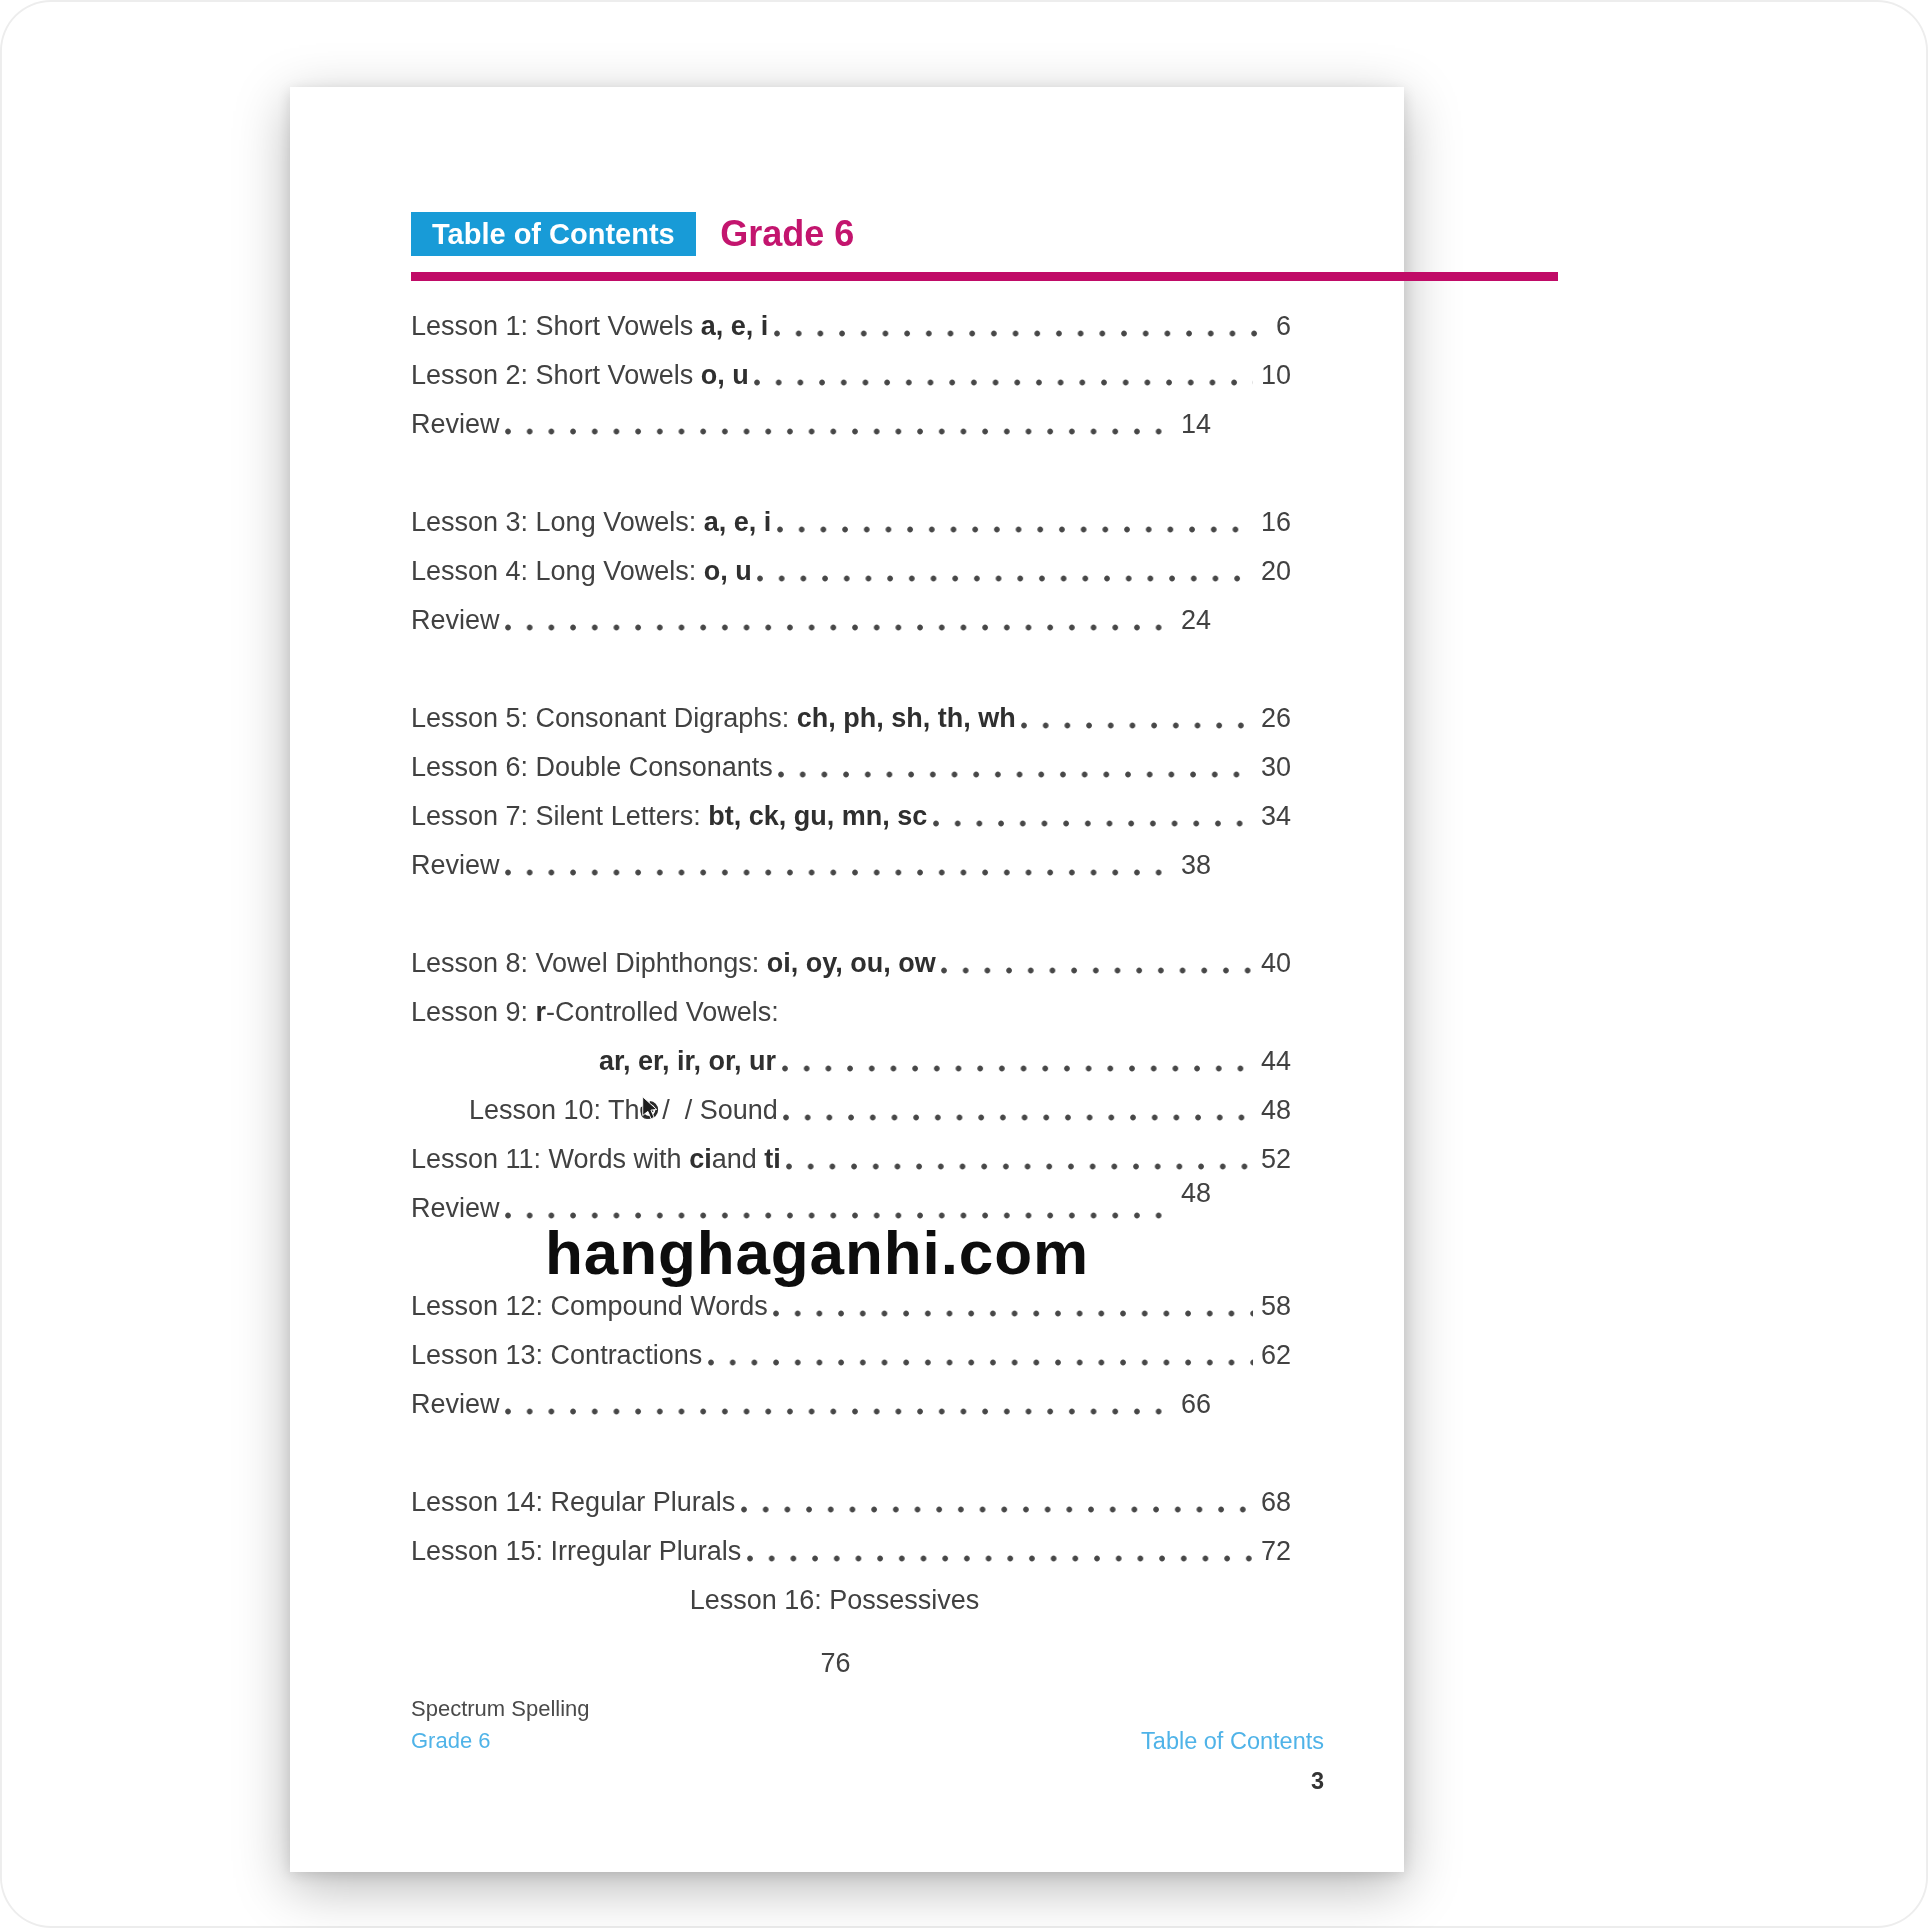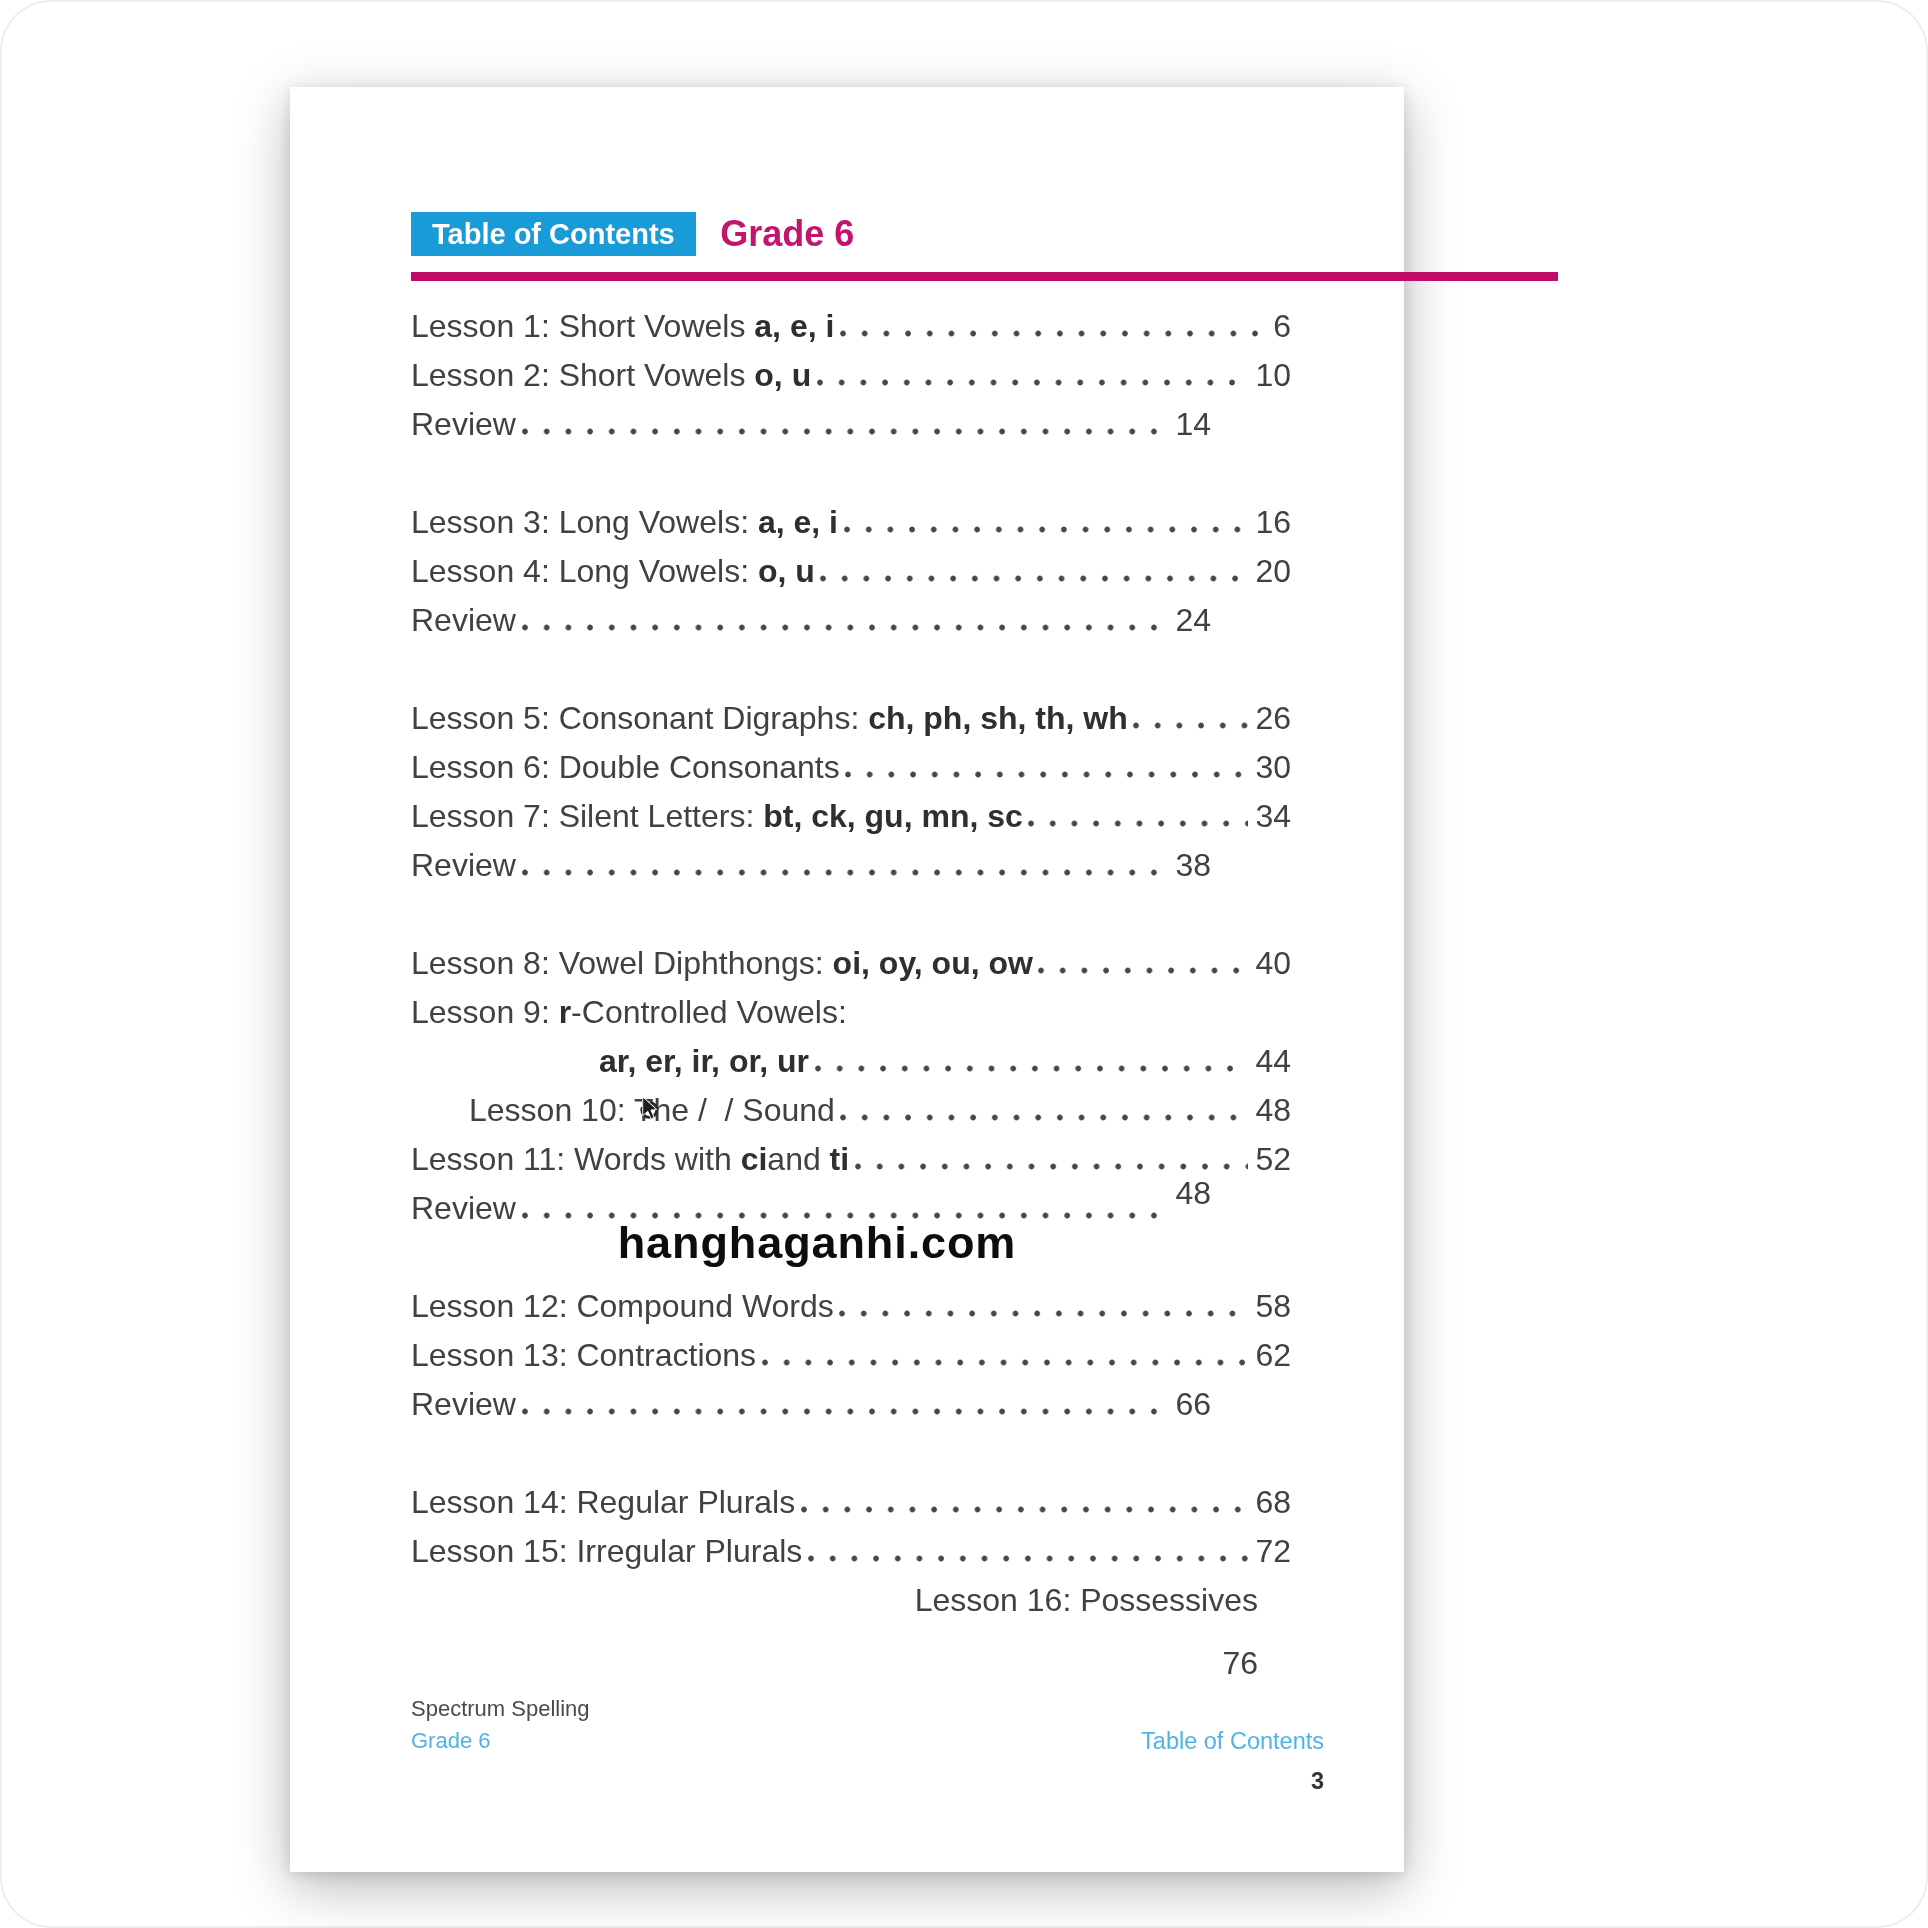--- a/index.html
+++ b/index.html
@@ -9,34 +9,34 @@
     box-shadow:0 15px 52px rgba(0,0,0,0.28), 0 2.8px 13px rgba(0,0,0,0.12);}
   
   .header-row{position:absolute;left:121px;top:125px;display:flex;align-items:center;height:44px;}
   .badge{background:var(--badge-bg,#189BD7);color:#fff;font-weight:bold;font-size:29px;
     height:44px;line-height:44px;padding:0 21px;white-space:pre;}
   .grade{color:var(--accent-pink,#C3156E);font-size:36px;font-weight:bold;margin-left:24.5px;white-space:pre;}
   .rule{position:absolute;left:121px;top:185px;width:1147px;height:9.4px;background:var(--rule,#C00B67);}
   
   .toc{position:absolute;left:121px;top:215px;width:880px;}
   .toc-group + .toc-group{margin-top:49px;}
-  .toc-row{position:relative;display:flex;align-items:flex-end;height:49px;line-height:49px;
-    font-size:32px;color:var(--text,#414141);}
+  .toc-row{position:relative;display:flex;align-items:center;height:49px;line-height:49px;
+    font-size:27px;color:var(--text,#414141);}
   .toc-row span{white-space:pre;}
   .toc-label .b{font-weight:bold;color:#2f2f2f;}
   .leader{flex:1 1 auto;align-self:flex-end;height:6.6px;margin:0 5.6px 14px 5.6px;
     background-image:radial-gradient(circle at 3px 3.3px, #474747 2.4px, rgba(0,0,0,0) 3.2px);
     background-size:21.7px 6.6px;background-repeat:repeat-x;background-position:0 0;}
   .pagenum{margin-left:1.9px;}
   .pagenum.raised{transform:translateY(-15px);}
   .cursor-glyph{position:absolute;top:9.4px;width:24.5px;height:28px;pointer-events:none;}
   .cursor-glyph svg{display:block;}
   
   .watermark{position:absolute;left:0;right:0;top:1130px;text-align:center;
-    transform:translateX(-30px);font-size:45px;font-weight:bold;letter-spacing:0.9px;
+    transform:translateX(-30px);font-size:62px;font-weight:bold;letter-spacing:0.9px;
     color:var(--watermark,#0d0d0d);}
   
   .footer-left{position:absolute;left:121px;top:1606px;font-size:22px;line-height:32px;color:#4a4a4a;}
   .footer-left .fgrade{color:var(--footer-blue,#4FB3E8);}
   .footer-right{position:absolute;right:80px;top:1638px;text-align:right;font-size:23.5px;line-height:32px;}
   .footer-right .fsection{color:var(--footer-blue,#4FB3E8);}
   .footer-right .fpage{color:#333;font-weight:bold;margin-top:7.5px;}
 </style>
 </head>
 <body>

